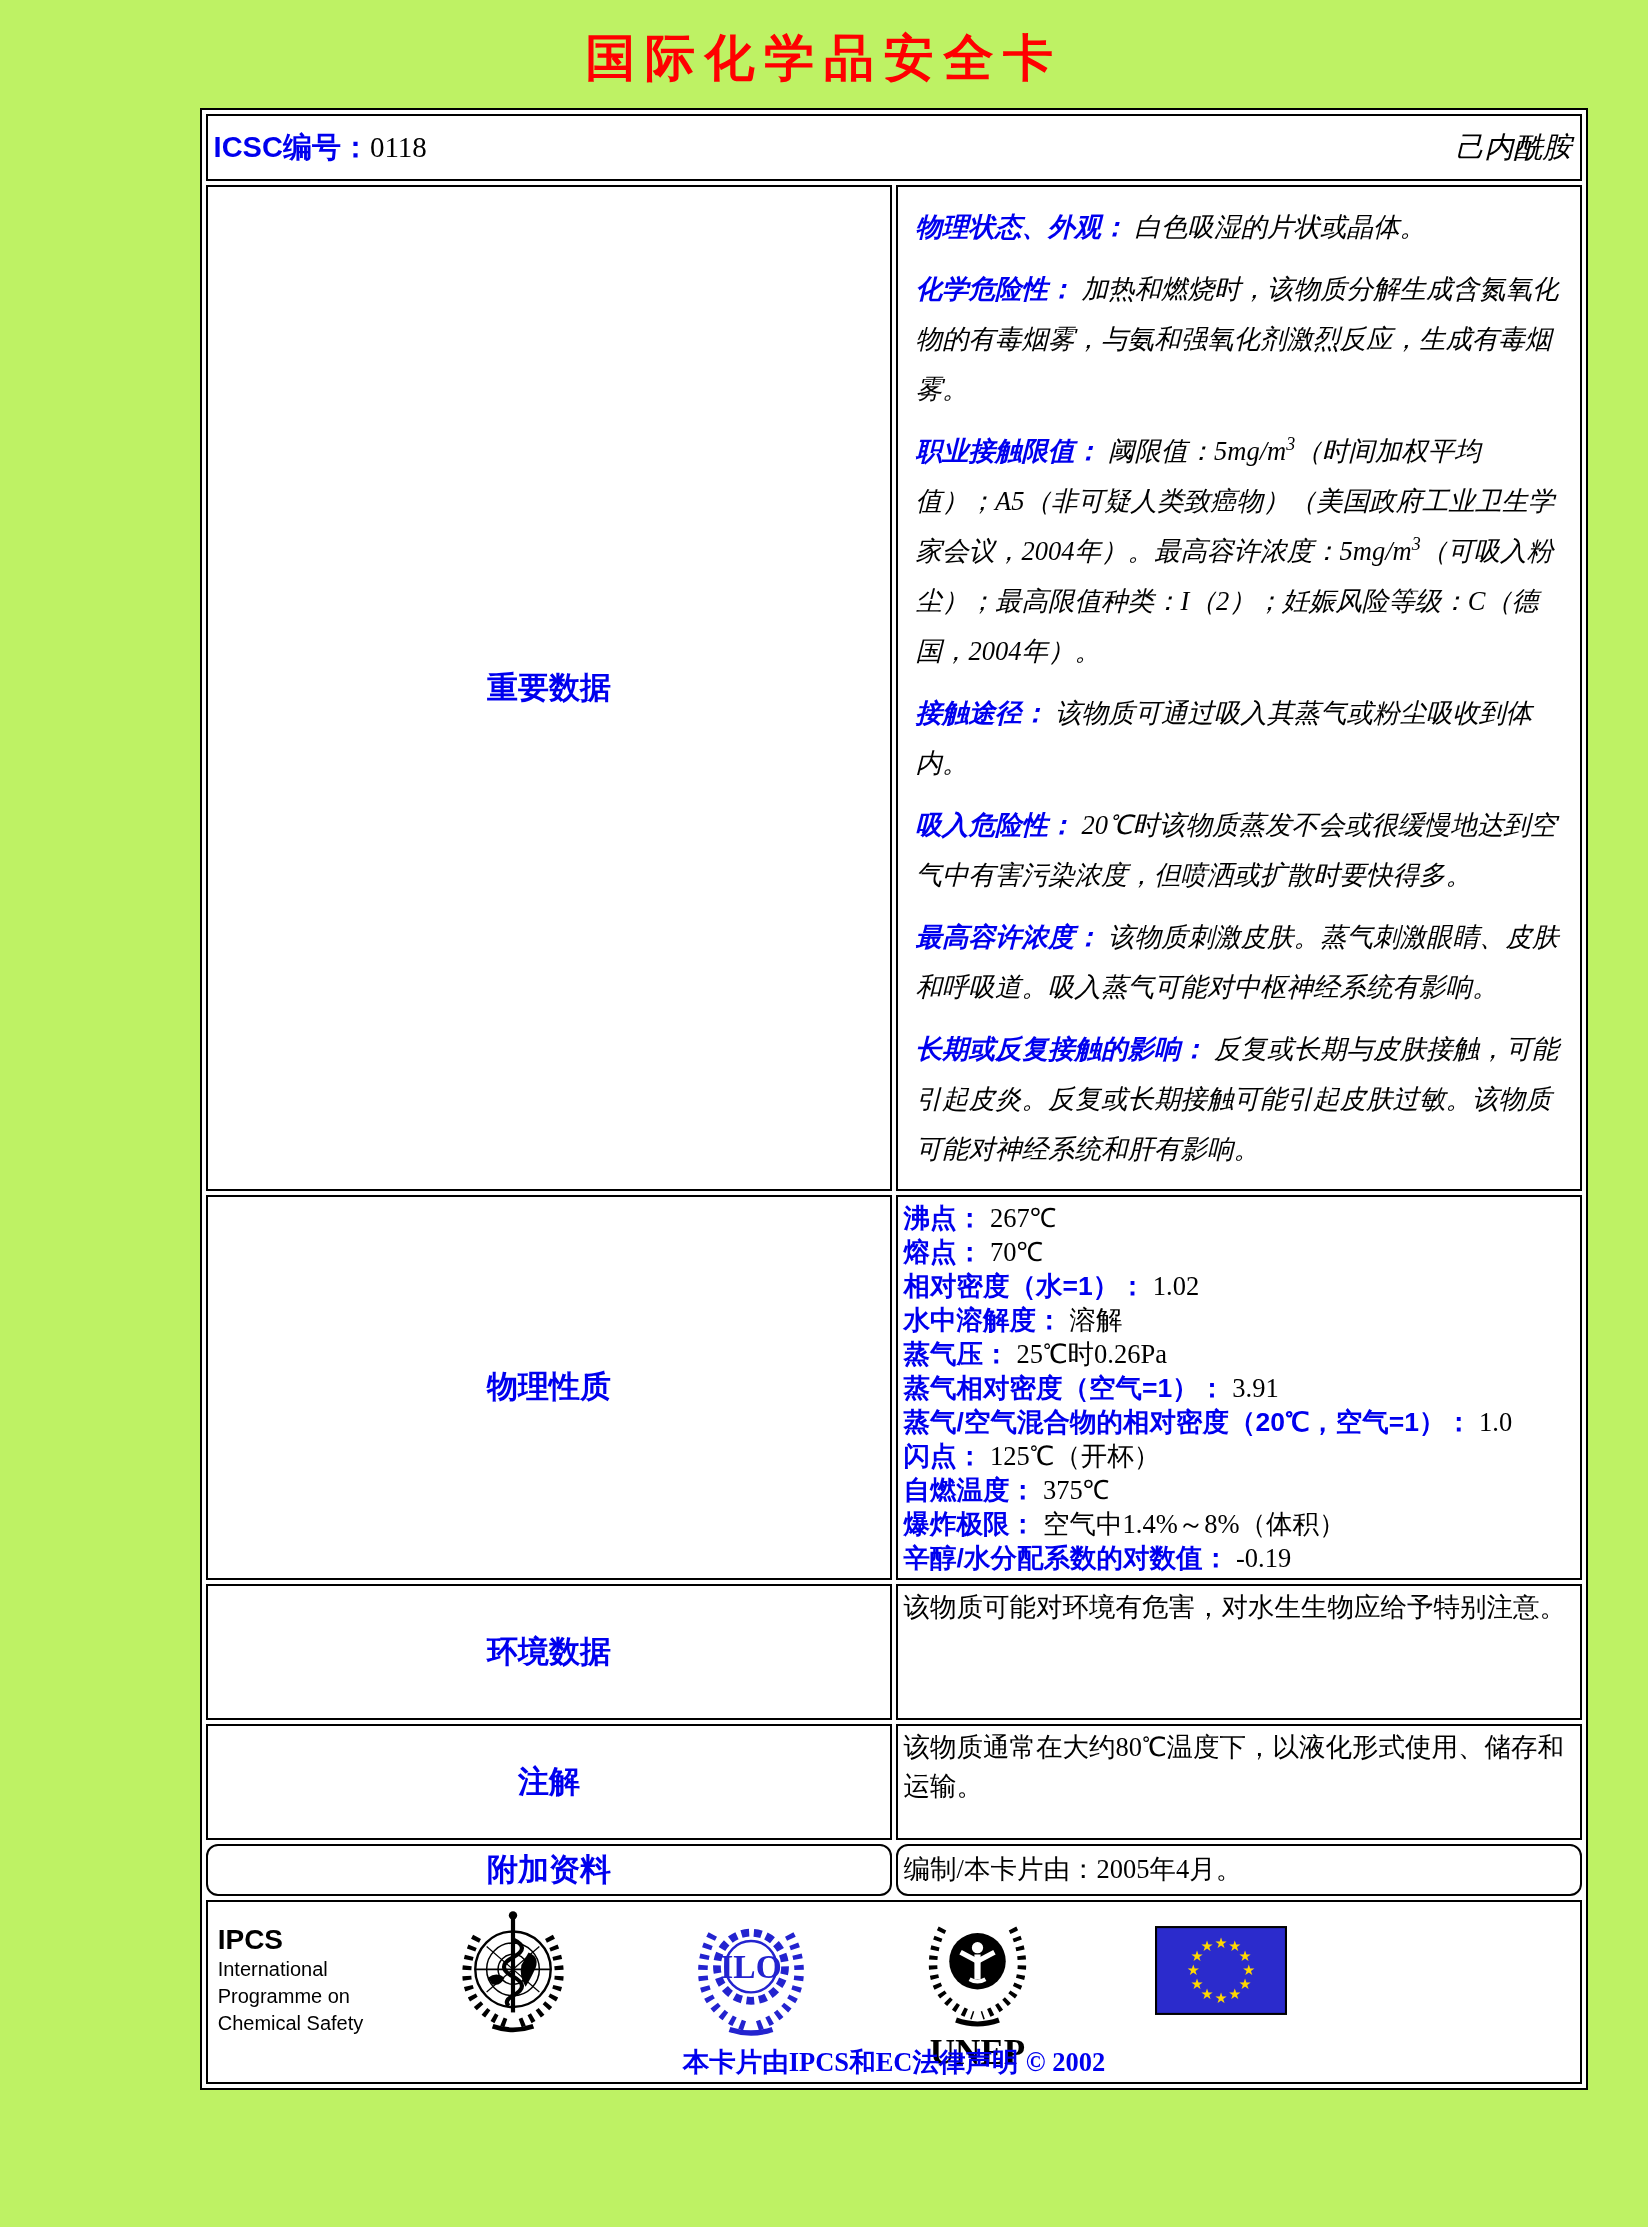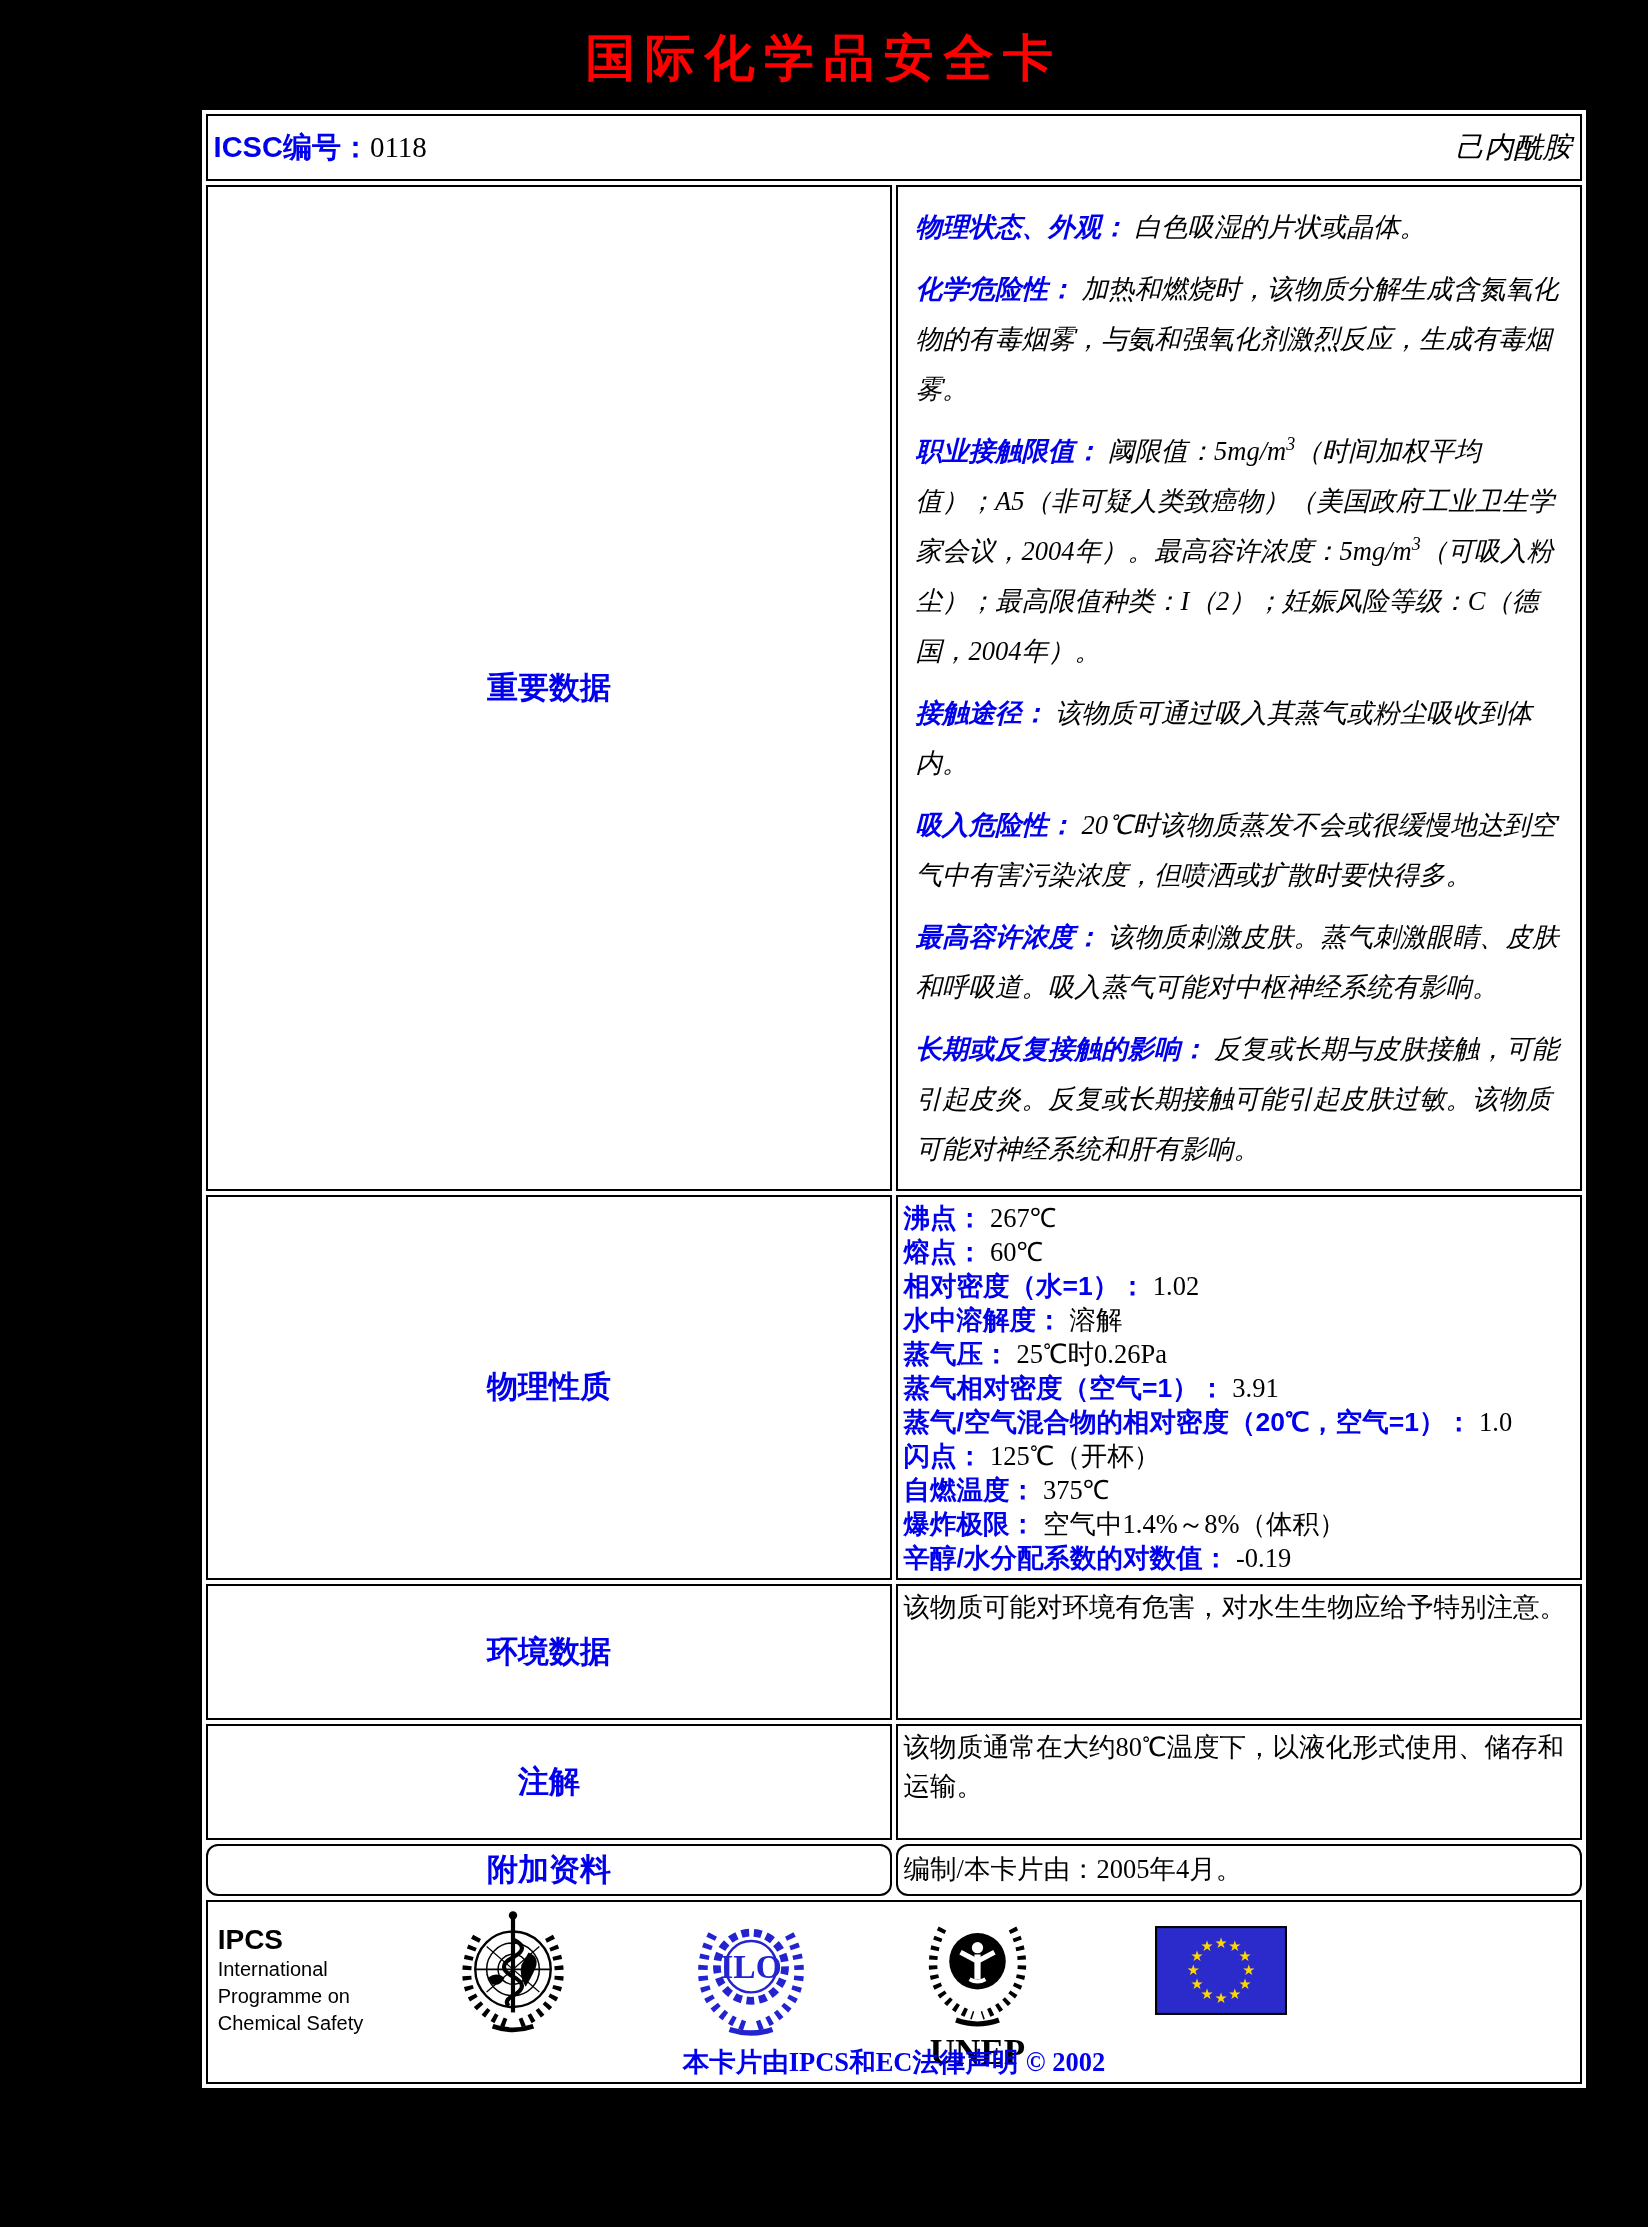--- a/index.html
+++ b/index.html
@@ -1,17 +1,17 @@
 <!DOCTYPE html>
 <html style="font-size:11px"><head>
 <meta charset="utf-8">
 <style>
   html,body { margin:0; padding:0; background:#ffffff; }
   .page {
-    position:relative; width:1648px; height:2227px; background:#000000;
+    position:relative; width:1648px; height:2227px; background:#bef264;
     font-family:"Liberation Serif", serif; color:#000; overflow:hidden;
   }
   .doc-title {
     margin:0; padding-top:29px; width:100%; text-align:center;
     color:#FF0000; font-weight:bold; font-size:50px; letter-spacing:9.7px;
     font-family:"Liberation Serif", serif; line-height:58px;
   }
   table.card {
     margin:21px 0 0 200px; width:1388px;
     border:2.8px solid #000; border-collapse:separate; border-spacing:4.9px;
@@ -101,21 +101,21 @@
           <p class="imp-p"><span class="k">长期或反复接触的影响：</span><span class="v">反复或长期与皮肤接触，可能引起皮炎。反复或长期接触可能引起皮肤过敏。该物质可能对神经系统和肝有影响。</span></p>
         </div>
       </td>
     </tr>
 
     <tr class="r-phy">
       <td class="lbl">物理性质</td>
       <td>
         <div class="phy-wrap">
           <div class="pline"><span class="k">沸点：</span><span class="v">267℃</span></div>
-          <div class="pline"><span class="k">熔点：</span><span class="v">60℃</span></div>
+          <div class="pline"><span class="k">熔点：</span><span class="v">70℃</span></div>
           <div class="pline"><span class="k">相对密度（水=1）：</span><span class="v">1.02</span></div>
           <div class="pline"><span class="k">水中溶解度：</span><span class="v">溶解</span></div>
           <div class="pline"><span class="k">蒸气压：</span><span class="v">25℃时0.26Pa</span></div>
           <div class="pline"><span class="k">蒸气相对密度（空气=1）：</span><span class="v">3.91</span></div>
           <div class="pline"><span class="k">蒸气/空气混合物的相对密度（20℃，空气=1）：</span><span class="v">1.0</span></div>
           <div class="pline"><span class="k">闪点：</span><span class="v">125℃（开杯）</span></div>
           <div class="pline"><span class="k">自燃温度：</span><span class="v">375℃</span></div>
           <div class="pline"><span class="k">爆炸极限：</span><span class="v">空气中1.4%～8%（体积）</span></div>
           <div class="pline"><span class="k">辛醇/水分配系数的对数值：</span><span class="v">-0.19</span></div>
         </div>

